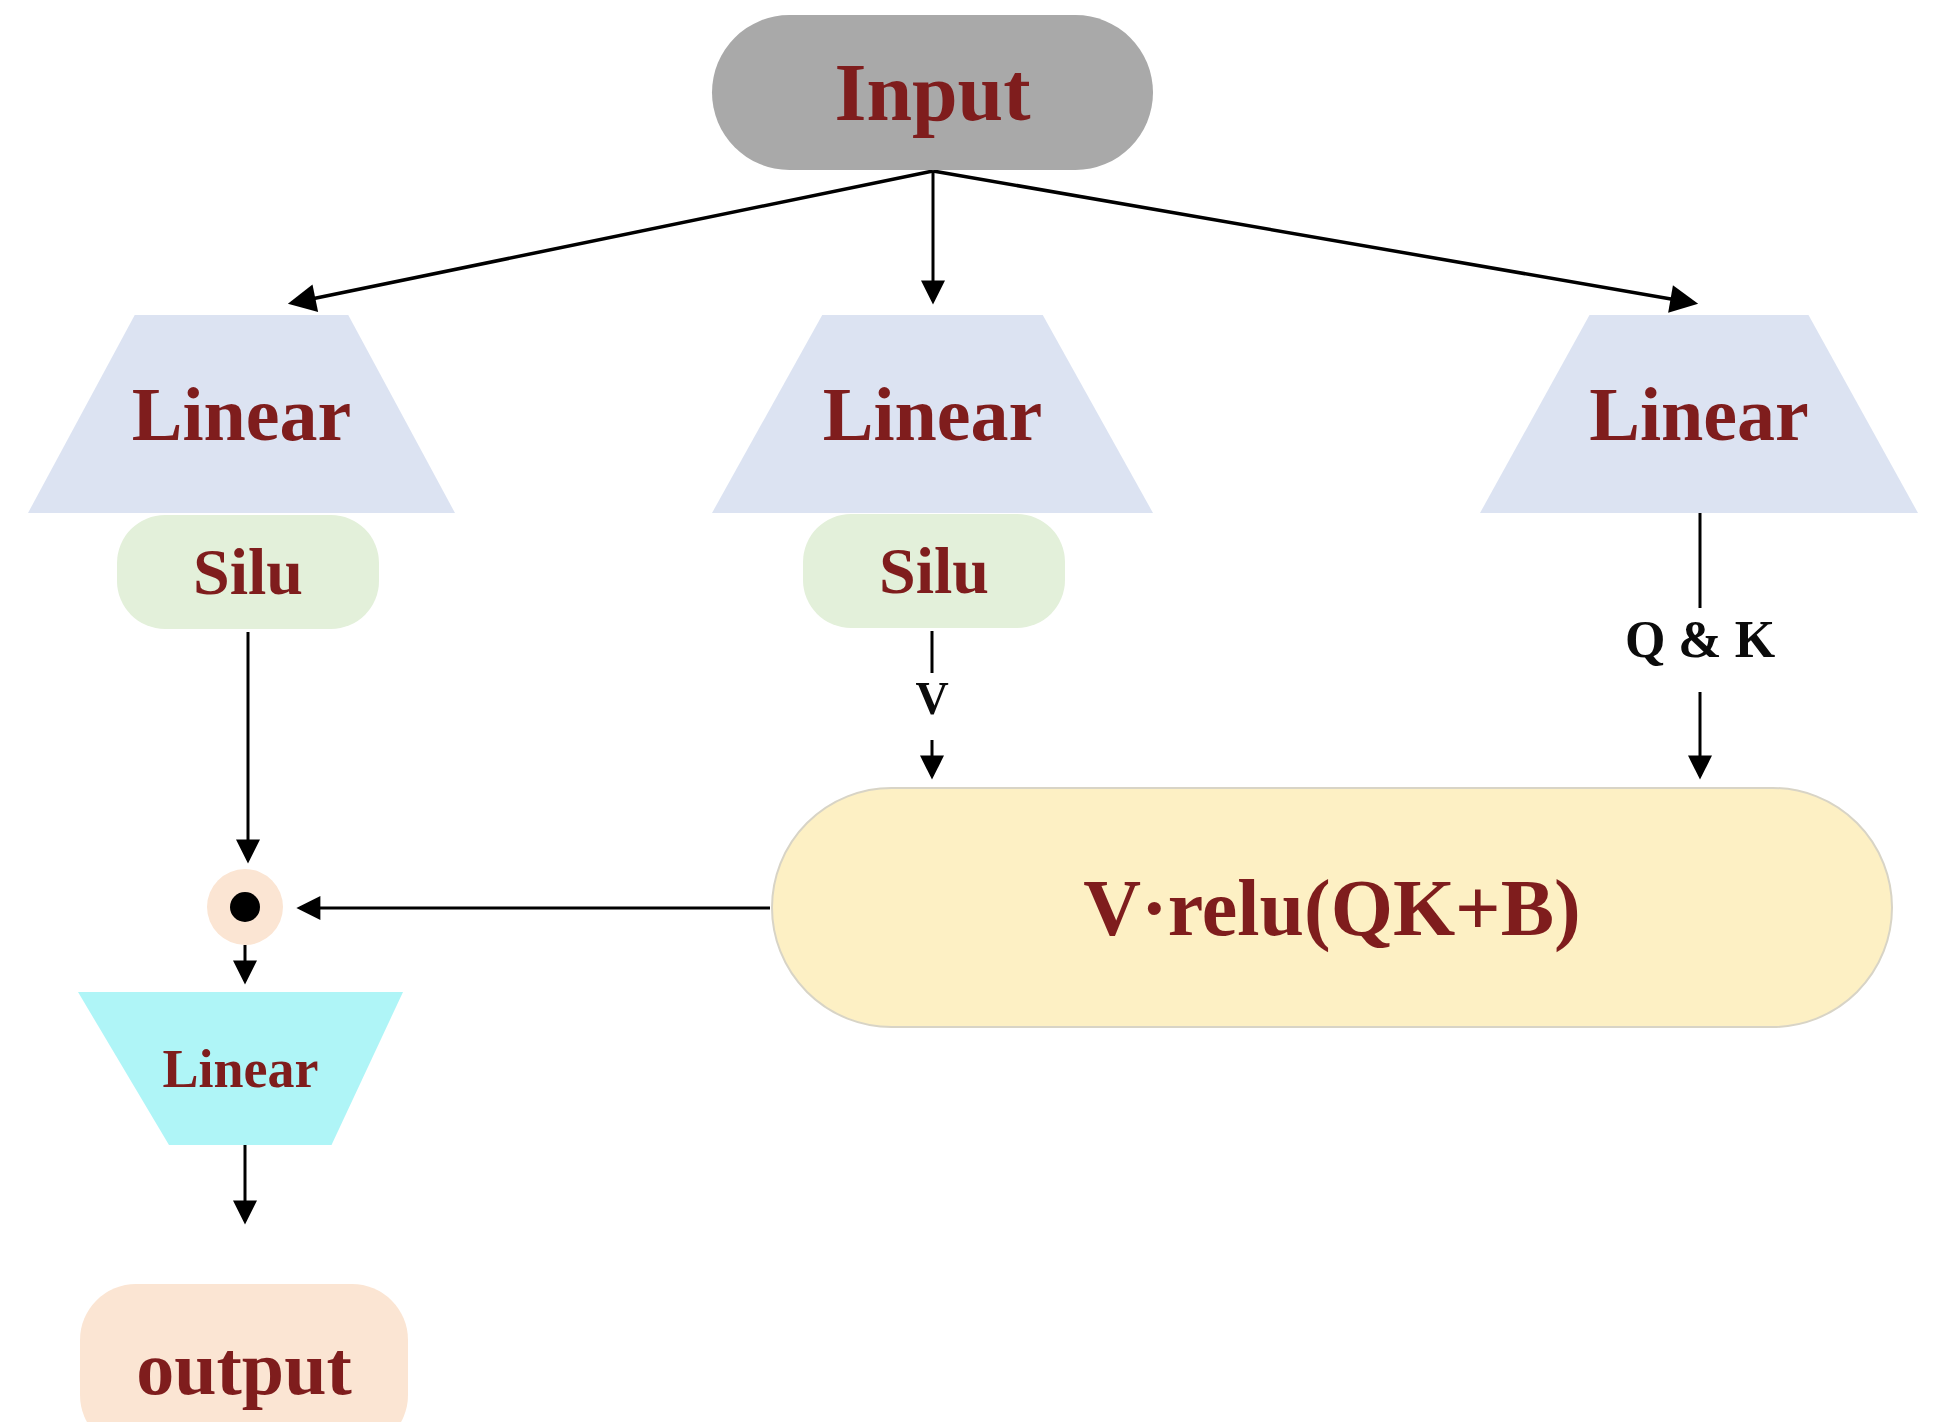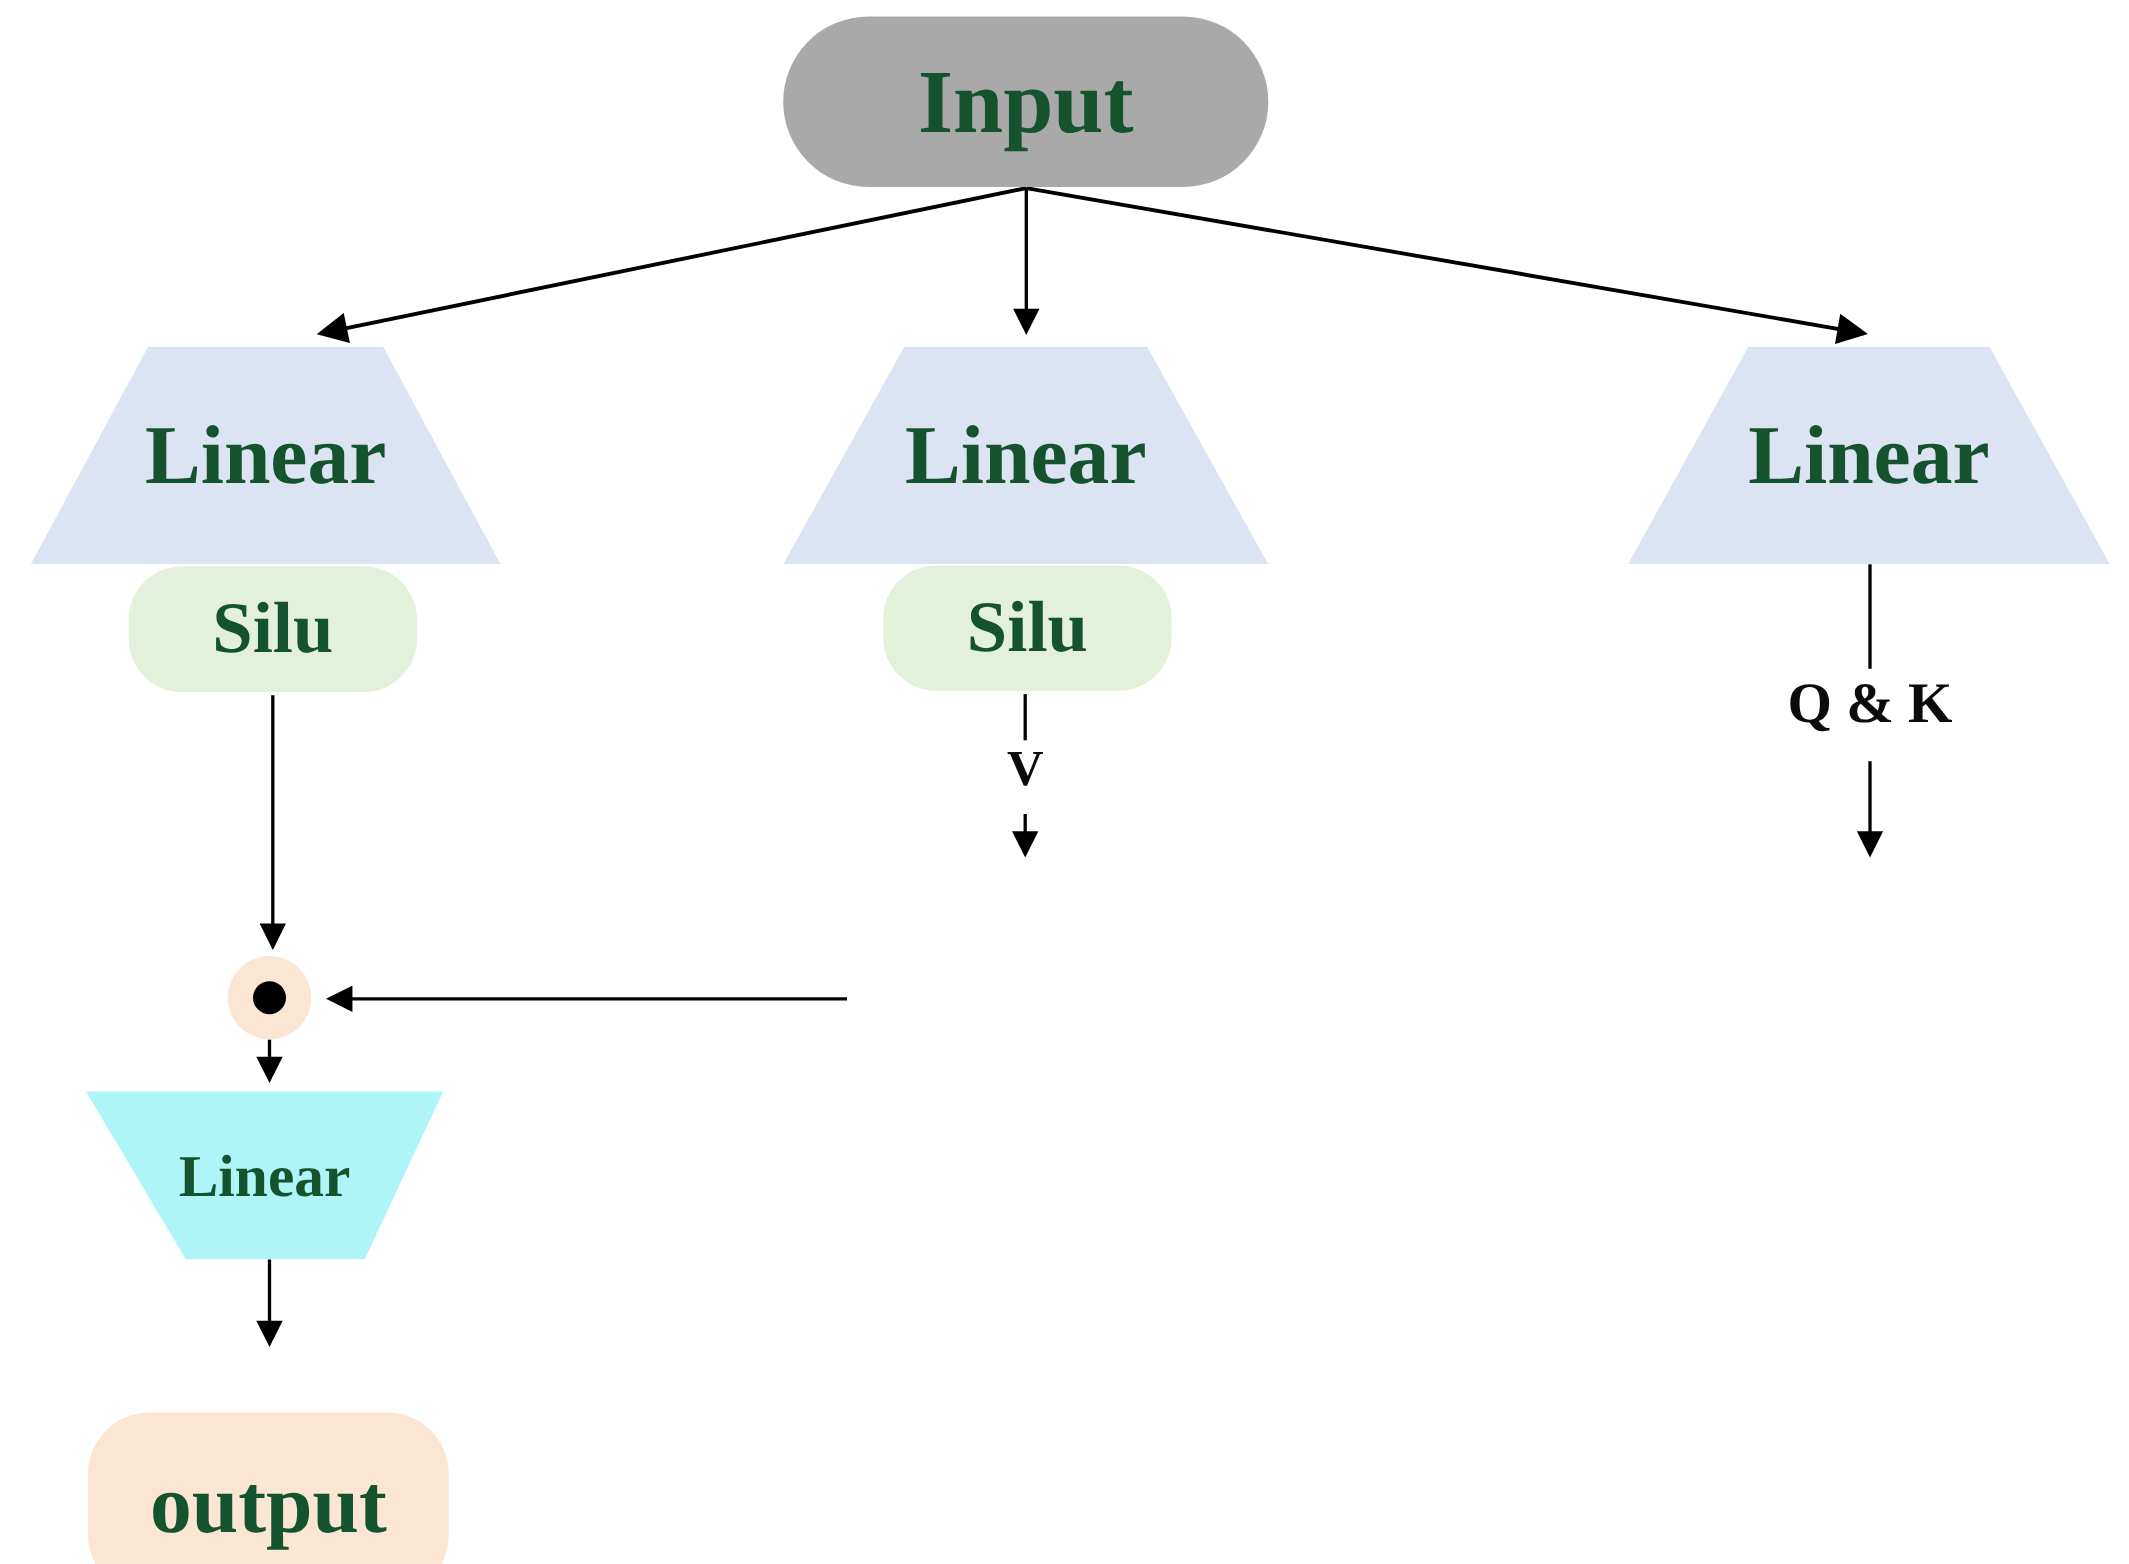--- a/index.html
+++ b/index.html
@@ -6,21 +6,21 @@
   #canvas{
     position:relative;
     width:1935px;height:1422px;
     background:#ffffff;
     font-family:"Liberation Serif","DejaVu Serif",serif;
     overflow:hidden;
   }
   .node{
     position:absolute;
     display:flex;align-items:center;justify-content:center;
-    font-weight:bold;color:#14532d;
+    font-weight:bold;color:#7f1d1d;
     text-align:center;line-height:1;
   }
   .edges{position:absolute;left:0;top:0;z-index:1;}
   .node{z-index:2;}
   .edge-label{
     position:absolute;z-index:3;
     font-weight:bold;color:#0b0b0b;
     text-align:center;line-height:1;
     font-family:"Liberation Serif","DejaVu Serif",serif;
   }
@@ -83,20 +83,21 @@
   <div class="node trap n-linear-right" style="background: rgb(220, 227, 242);">Linear</div>
 
   <div class="node silu n-silu-left" style="background: rgb(227, 240, 218);">Silu</div>
 
   <div class="node silu n-silu-mid" style="background: rgb(227, 240, 218);">Silu</div>
 
   <div class="edge-label lbl-v">V</div>
 
   <div class="edge-label lbl-qk">Q &amp; K</div>
 
+  <div class="node n-attn" style="background: rgb(253, 240, 196);">V·relu(QK+B)</div>
 
   <div class="node n-mult" style="background: rgb(251, 229, 211);">
     <span class="dot"></span>
   </div>
 
   <div class="node n-linear-out" style="background: rgb(175, 245, 247);">Linear</div>
 
   <div class="node n-output" style="background: rgb(251, 229, 211);">output</div>
 
 </div>

